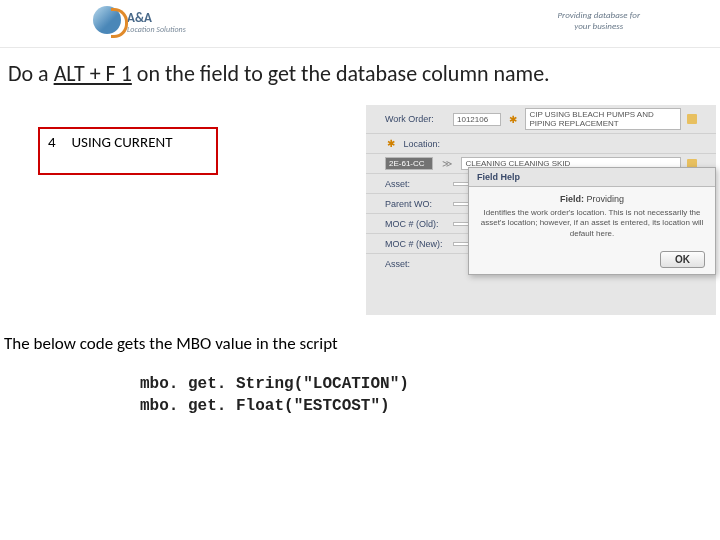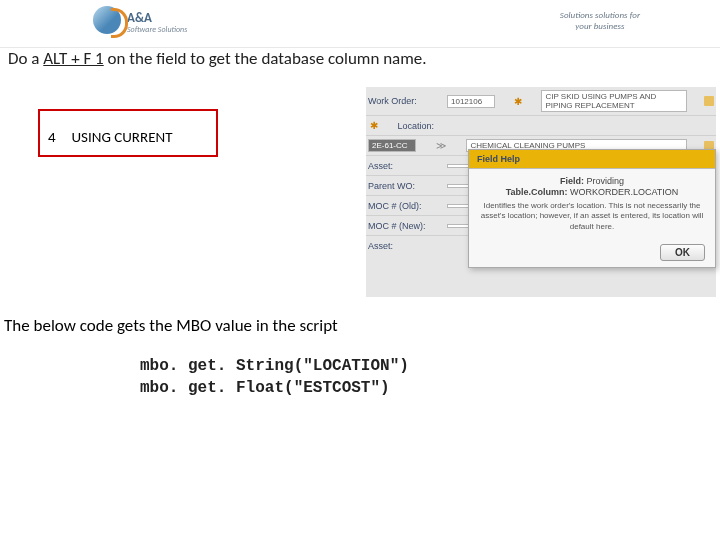--- a/index.html
+++ b/index.html
@@ -57,61 +57,61 @@
     position: absolute;
     right: 80px;
     top: 10px;
     font-size: 9px;
     font-style: italic;
     color: #6a7a8a;
     text-align: center;
     line-height: 1.2;
   }
   .instr {
-    font-size: 17px;
+    font-size: 22px;
     color: #222;
-    margin: 0 8px 4px 8px;
+    margin: 12px 8px 4px 8px;
   }
   .underline { text-decoration: underline; }
   .content-area {
     position: relative;
     height: 220px;
     margin-top: 18px;
   }
   .mbo-box {
     position: absolute;
     left: 38px;
     top: 22px;
     width: 180px;
     height: 48px;
     border: 2px solid #c00;
     background: #fff;
     font-size: 15px;
     font-family: Calibri, Arial, sans-serif;
-    padding: 17px 8px;
+    padding: 4px 8px;
   }
   .mbo-num { display: inline-block; width: 20px; }
   .mbo-title { text-align: center; margin-top: -4px; }
   .app-panel {
     position: absolute;
     right: 4px;
     top: 0;
     width: 350px;
     height: 210px;
     background: #e6e6e6;
     font-size: 9px;
     font-family: Arial, sans-serif;
     color: #333;
   }
   .app-row {
     display: flex;
     align-items: center;
-    padding: 3px 2px;
+    padding: 3px 19px;
     border-bottom: 1px solid #d0d0d0;
-    gap: 17px;
+    gap: 6px;
     min-height: 20px;
   }
   .app-label { width: 62px; color: #3a4a6a; }
   .app-field {
     background: #fff;
     border: 1px solid #b8b8b8;
     padding: 1px 3px;
     font-size: 8px;
     color: #555;
   }
@@ -126,21 +126,21 @@
     right: 0;
     top: 62px;
     width: 248px;
     background: #f7f7f7;
     border: 1px solid #aaa;
     box-shadow: 2px 2px 6px rgba(0,0,0,0.25);
     font-size: 9px;
     padding-bottom: 6px;
   }
   .help-title {
-    background: #eab308;
+    background: #e5e5e5;
     border-bottom: 1px solid #bbb;
     padding: 4px 8px;
     font-weight: bold;
     color: #3a4a6a;
   }
   .help-body { padding: 6px 10px; text-align: center; color: #444; }
   .help-body .row { margin: 1px 0; }
   .help-body .lbl { font-weight: bold; margin-top: 44px; }
   .help-desc { text-align: center; margin-top: 4px; font-size: 8px; color: #555; line-height: 1.3; }
   .ok-btn {
@@ -169,56 +169,56 @@
   }
 </style>
 </head>
 <body>
 
 <div class="header">
   <div class="logo">
     <div class="logo-globe"></div>
     <div>
       <div class="logo-text">A&amp;A</div>
-      <div class="logo-sub">Software Solutions</div>
+      <div class="logo-sub">Location Solutions</div>
     </div>
   </div>
   <div class="tagline">
-    <div>Solutions solutions for</div>
+    <div>Providing database for</div>
     <div>your business</div>
   </div>
 </div>
 
 <div class="instr">
   <span>Do a </span><span class="underline">ALT + F 1</span><span> on the field to get the database column name.</span>
 </div>
 
 <div class="content-area">
 
   <div class="mbo-box">
     <span class="mbo-num">4</span>
     <span>USING CURRENT</span>
   </div>
 
   <div class="app-panel">
     <div class="app-row">
       <span class="app-label">Work Order:</span>
       <span class="app-field wo">1012106</span>
       <span class="req">✱</span>
-      <span class="app-field long">CIP SKID USING PUMPS AND PIPING REPLACEMENT</span>
+      <span class="app-field long">CIP USING BLEACH PUMPS AND PIPING REPLACEMENT</span>
       <span class="mini-icon"></span>
     </div>
     <div class="app-row">
       <span class="req">✱</span>
       <span class="app-label" style="width:56px">Location:</span>
     </div>
     <div class="app-row">
       <span class="app-field loc-hl">2E-61-CC</span>
       <span class="chev">≫</span>
-      <span class="app-field long">CHEMICAL CLEANING PUMPS</span>
+      <span class="app-field long">CLEANING CLEANING SKID</span>
       <span class="mini-icon"></span>
     </div>
     <div class="app-row">
       <span class="app-label">Asset:</span>
       <span class="app-field wo"></span>
       <span class="chev">≫</span>
     </div>
     <div class="app-row">
       <span class="app-label">Parent WO:</span>
       <span class="app-field wo"></span>
@@ -233,21 +233,20 @@
       <span class="app-field wo"></span>
     </div>
     <div class="app-row" style="border-bottom:none">
       <span class="app-label">Asset:</span>
     </div>
 
     <div class="help-box">
       <div class="help-title">Field Help</div>
       <div class="help-body">
         <div class="row"><span class="lbl">Field:</span> <span>Providing</span></div>
-        <div class="row"><span class="lbl">Table.Column:</span> <span>WORKORDER.LOCATION</span></div>
         <div class="help-desc">Identifies the work order's location. This is not necessarily the asset's location; however, if an asset is entered, its location will default here.</div>
       </div>
       <button class="ok-btn">OK</button>
       <div style="clear:both"></div>
     </div>
   </div>
 
 </div>
 
 <div class="below-text">The below code gets the MBO value in the script</div>

